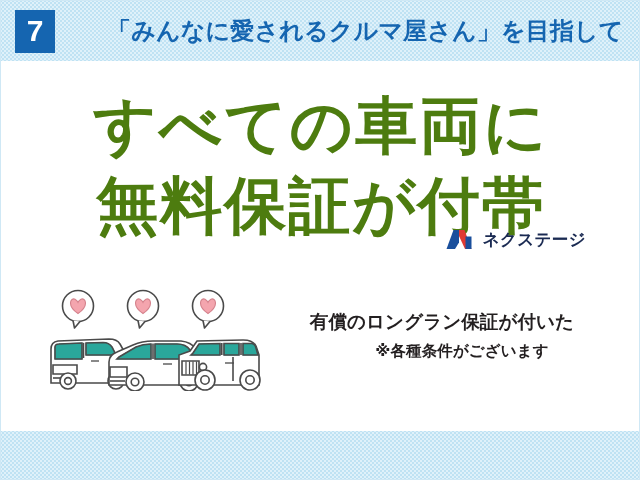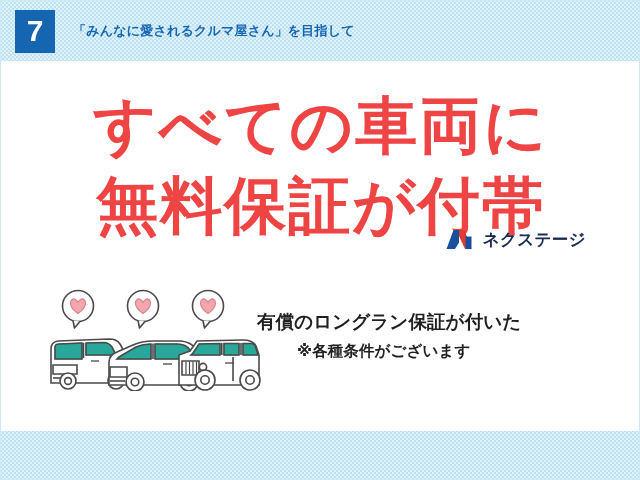--- a/index.html
+++ b/index.html
@@ -58,36 +58,37 @@
     font-size: 30px;
     font-weight: bold;
     display: flex;
     align-items: center;
     justify-content: center;
     line-height: 1;
     letter-spacing: 0;
     flex: none;
   }
   #header-title {
-    margin-left: 18px;
+    margin-left: 26px;
     color: #1565b0;
-    font-size: 13px;
+    font-size: 24px;
     font-weight: bold;
     letter-spacing: 0.2px;
     white-space: nowrap;
+    padding-left: 26px;
   }
 
   
   #headline {
     position: absolute;
     left: 0;
     top: 92px;
     width: 640px;
     text-align: center;
-    color: #ef4444;
+    color: #4d7c0f;
     font-weight: bold;
     line-height: 1.08;
     letter-spacing: 2px;
   }
   .headline-line {
     display: block;
     font-size: 62px;
     white-space: nowrap;
   }
   #headline-line-2 { margin-top: 13px; }
@@ -102,20 +103,21 @@
   }
   #illustration svg { display: block; }
 
   
   #description {
     position: absolute;
     left: 256px;
     top: 306px;
     width: 370px;
     color: #231f20;
+    text-align: center;
   }
   .desc-line {
     display: block;
     font-size: 18.5px;
     font-weight: bold;
     line-height: 1.62;
     white-space: nowrap;
     letter-spacing: 0.1px;
   }
   .desc-note {

